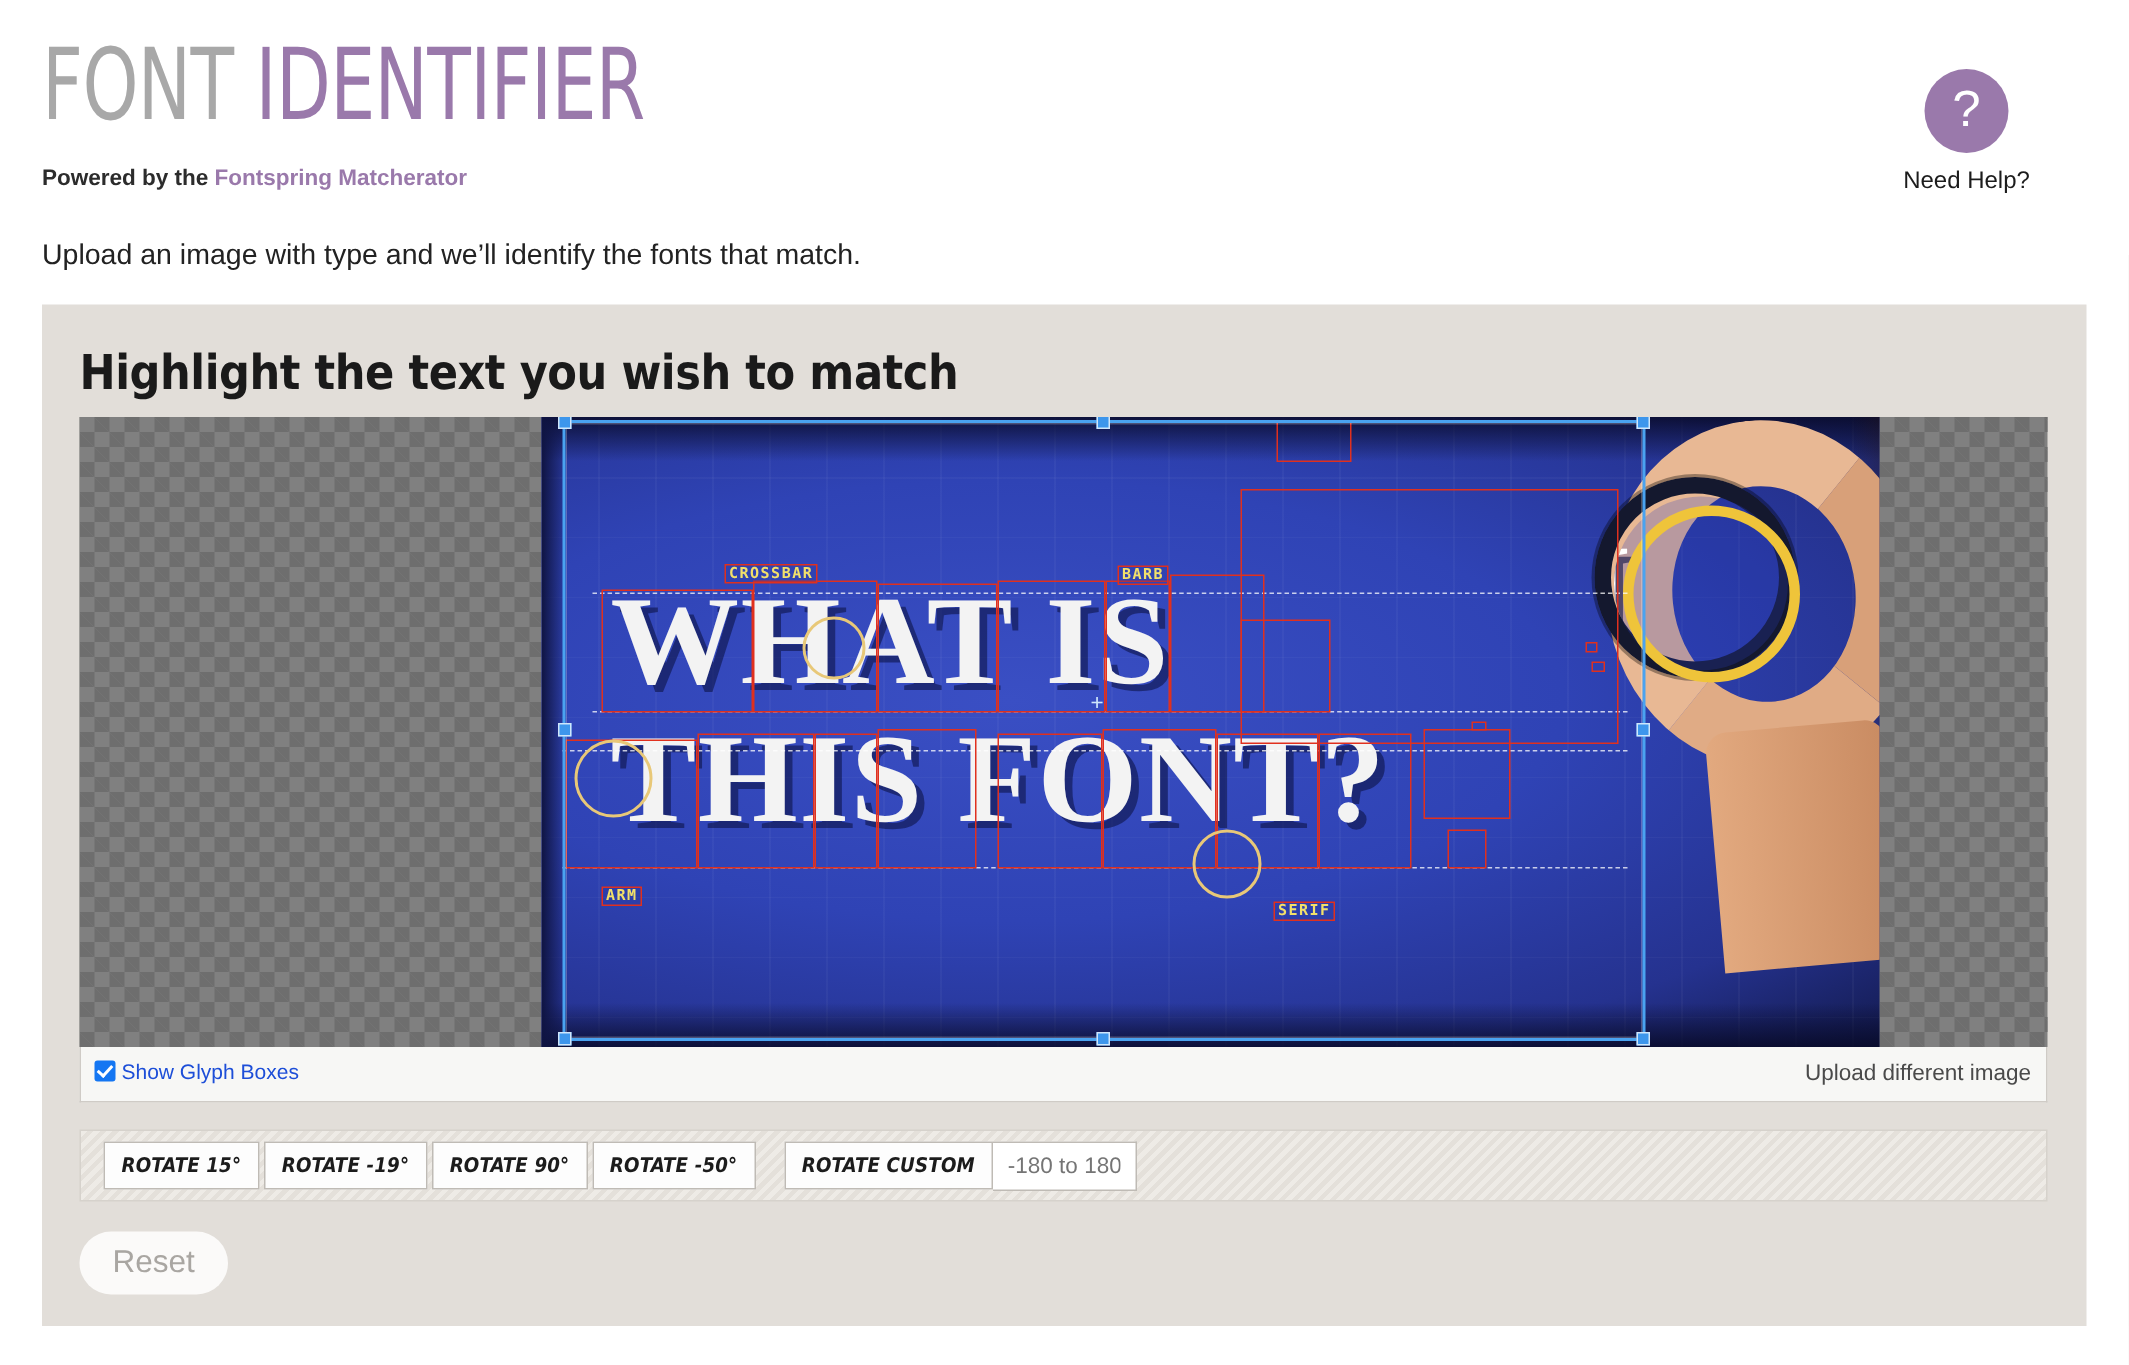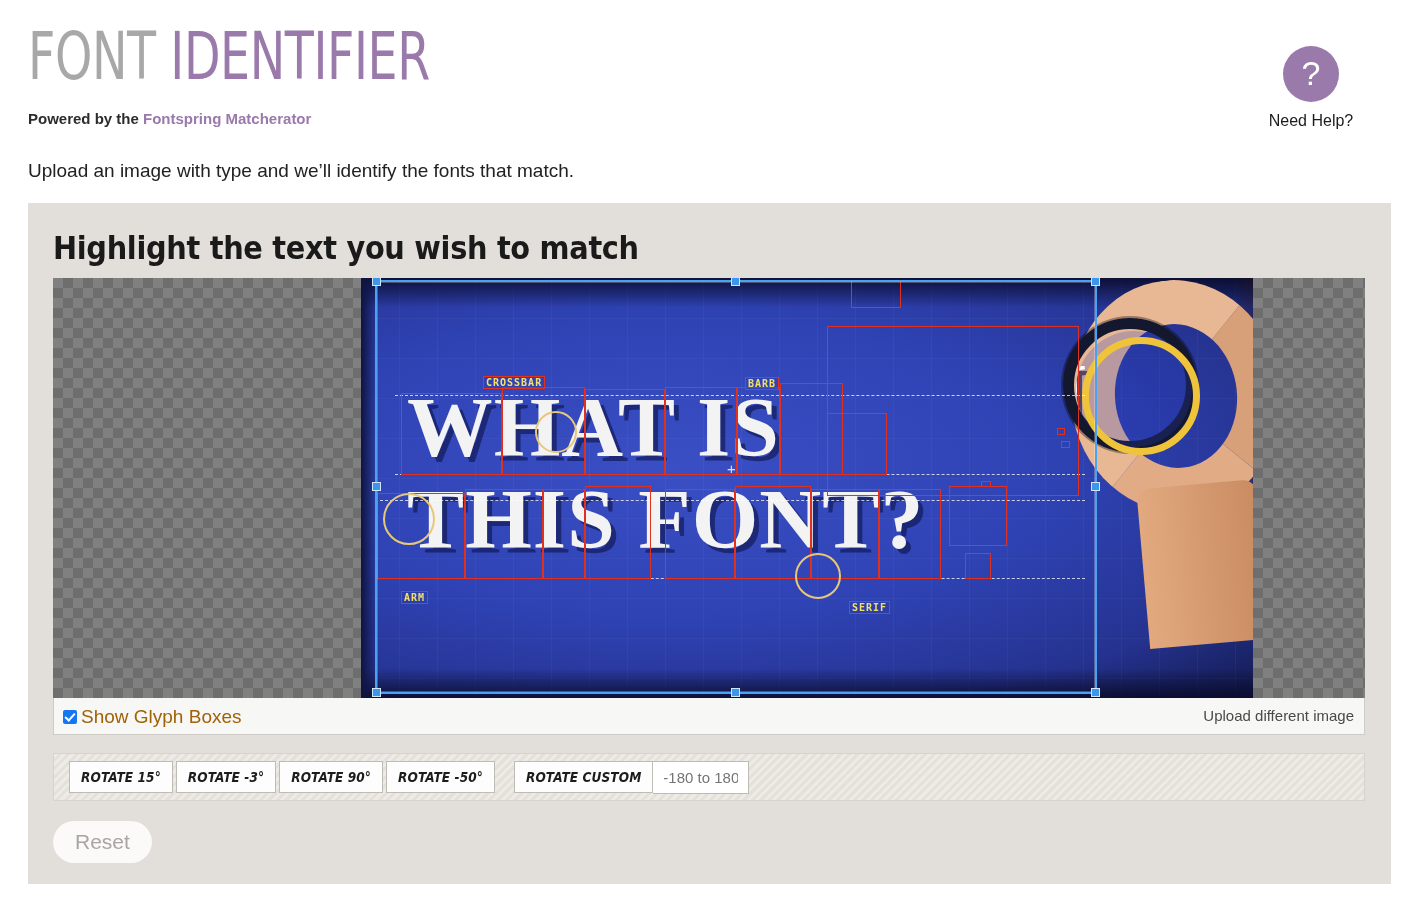--- a/index.html
+++ b/index.html
@@ -213,21 +213,21 @@
   .cb-left{ position:absolute; left:9px; top:8px; display:flex; align-items:center; gap:4px;}
   .chk{
     width:14px; height:14px; background:#1476f2; border-radius:2px;
     position:relative; display:inline-block; cursor:pointer;
   }
   .chk::after{
     content:""; position:absolute; left:4px; top:1px;
     width:4px; height:8px; border:solid #fff; border-width:0 2px 2px 0;
     transform:rotate(42deg);
   }
-  .cb-label{ font-size:19px; color:#a16207; }
+  .cb-label{ font-size:14px; color:#1d4ed8; }
   .upload-link{
     position:absolute; right:10px; top:9px;
     font-size:15px; color:#4a4a4a; cursor:pointer;
   }
 
   
   .rotatebar{
     position:absolute; left:25px; top:550px;
     width:1312px; height:48px;
     background:
@@ -374,21 +374,21 @@
     <div class="cbbar">
       <div class="cb-left">
         <span class="chk"></span>
         <span class="cb-label">Show Glyph Boxes</span>
       </div>
       <div class="upload-link">Upload different image</div>
     </div>
 
     <div class="rotatebar">
       <button class="rbtn">ROTATE 15°</button>
-      <button class="rbtn">ROTATE -3°</button>
+      <button class="rbtn">ROTATE -19°</button>
       <button class="rbtn">ROTATE 90°</button>
       <button class="rbtn">ROTATE -50°</button>
       <button class="rbtn custom">ROTATE CUSTOM</button>
       <input class="rinput" type="text" placeholder="-180 to 180" style="">
     </div>
 
     <div class="actions">
       <button class="btn btn-ghost">Reset</button>
     </div>
   </div>

